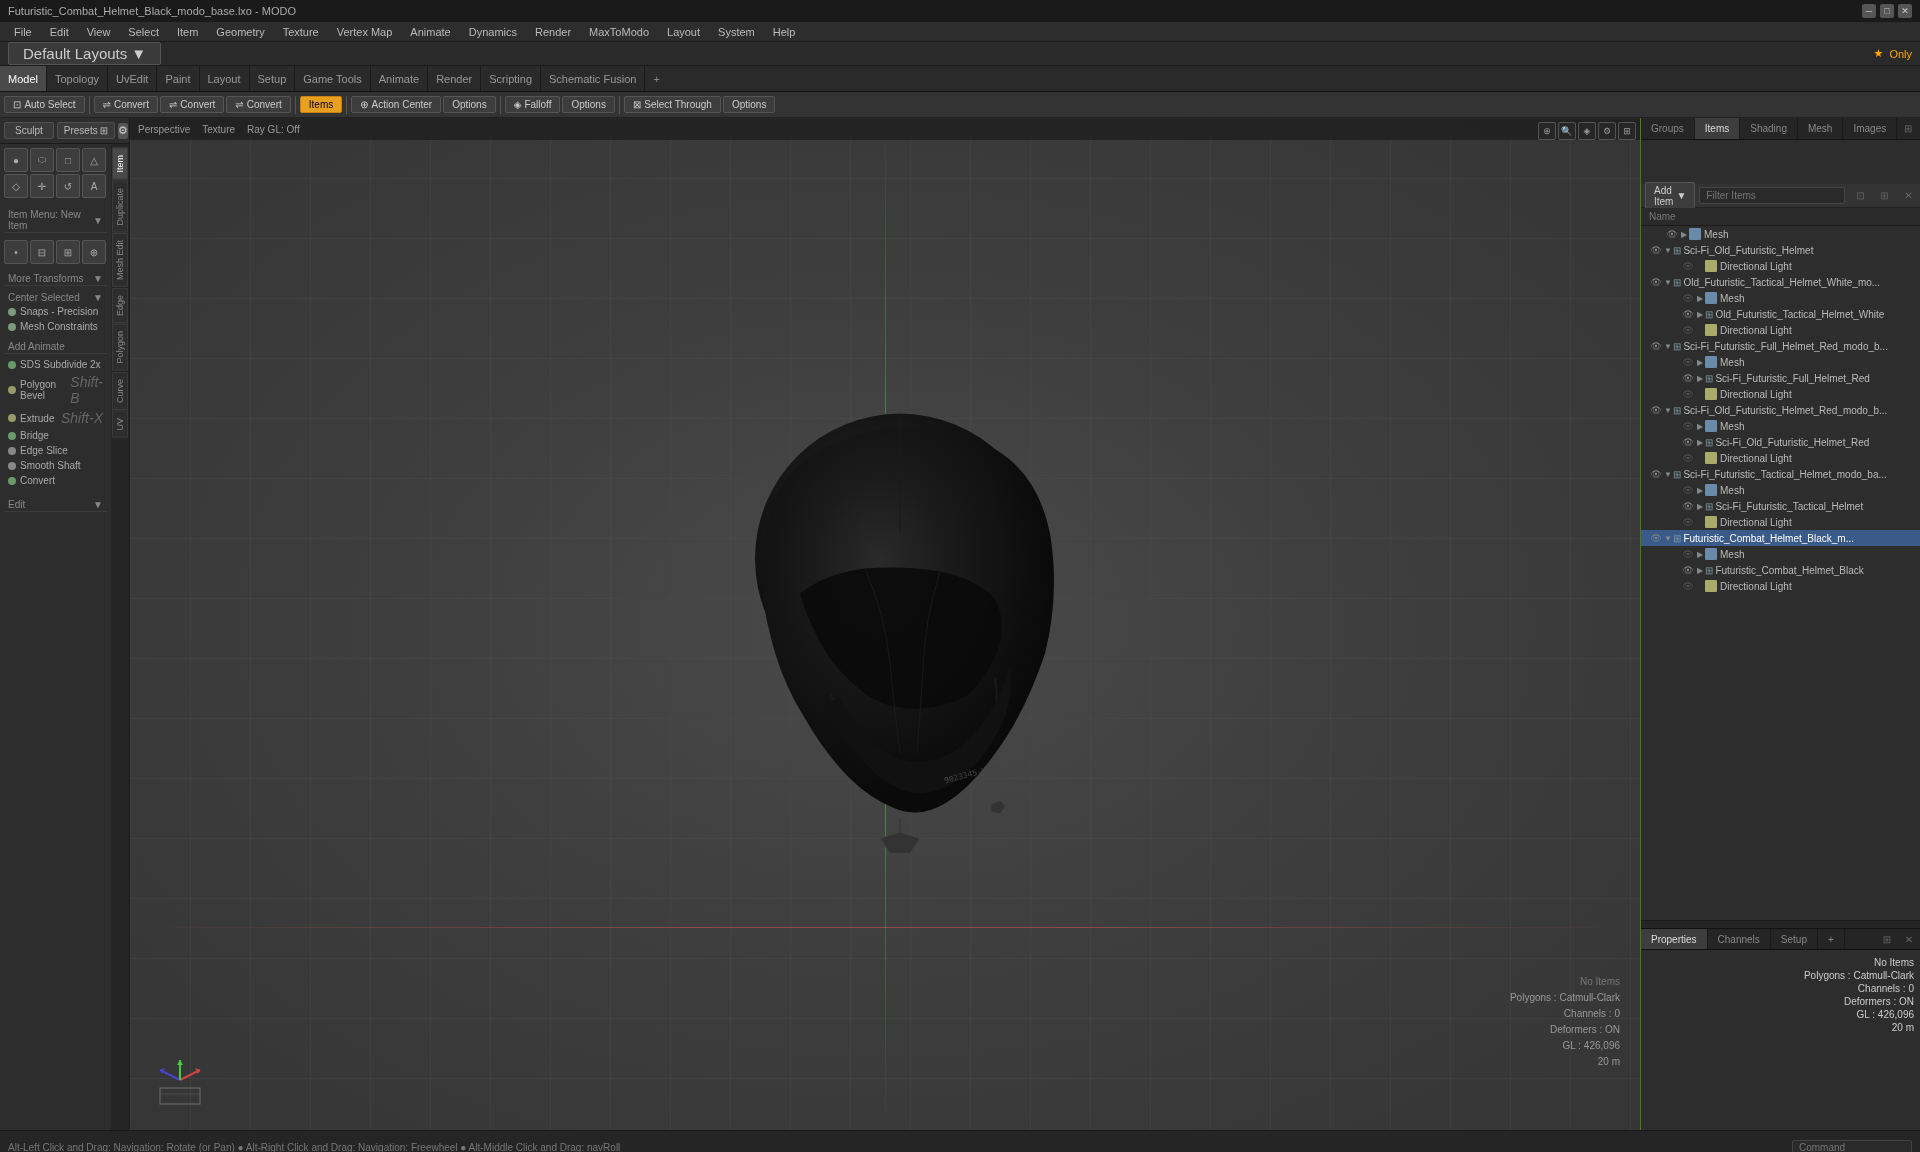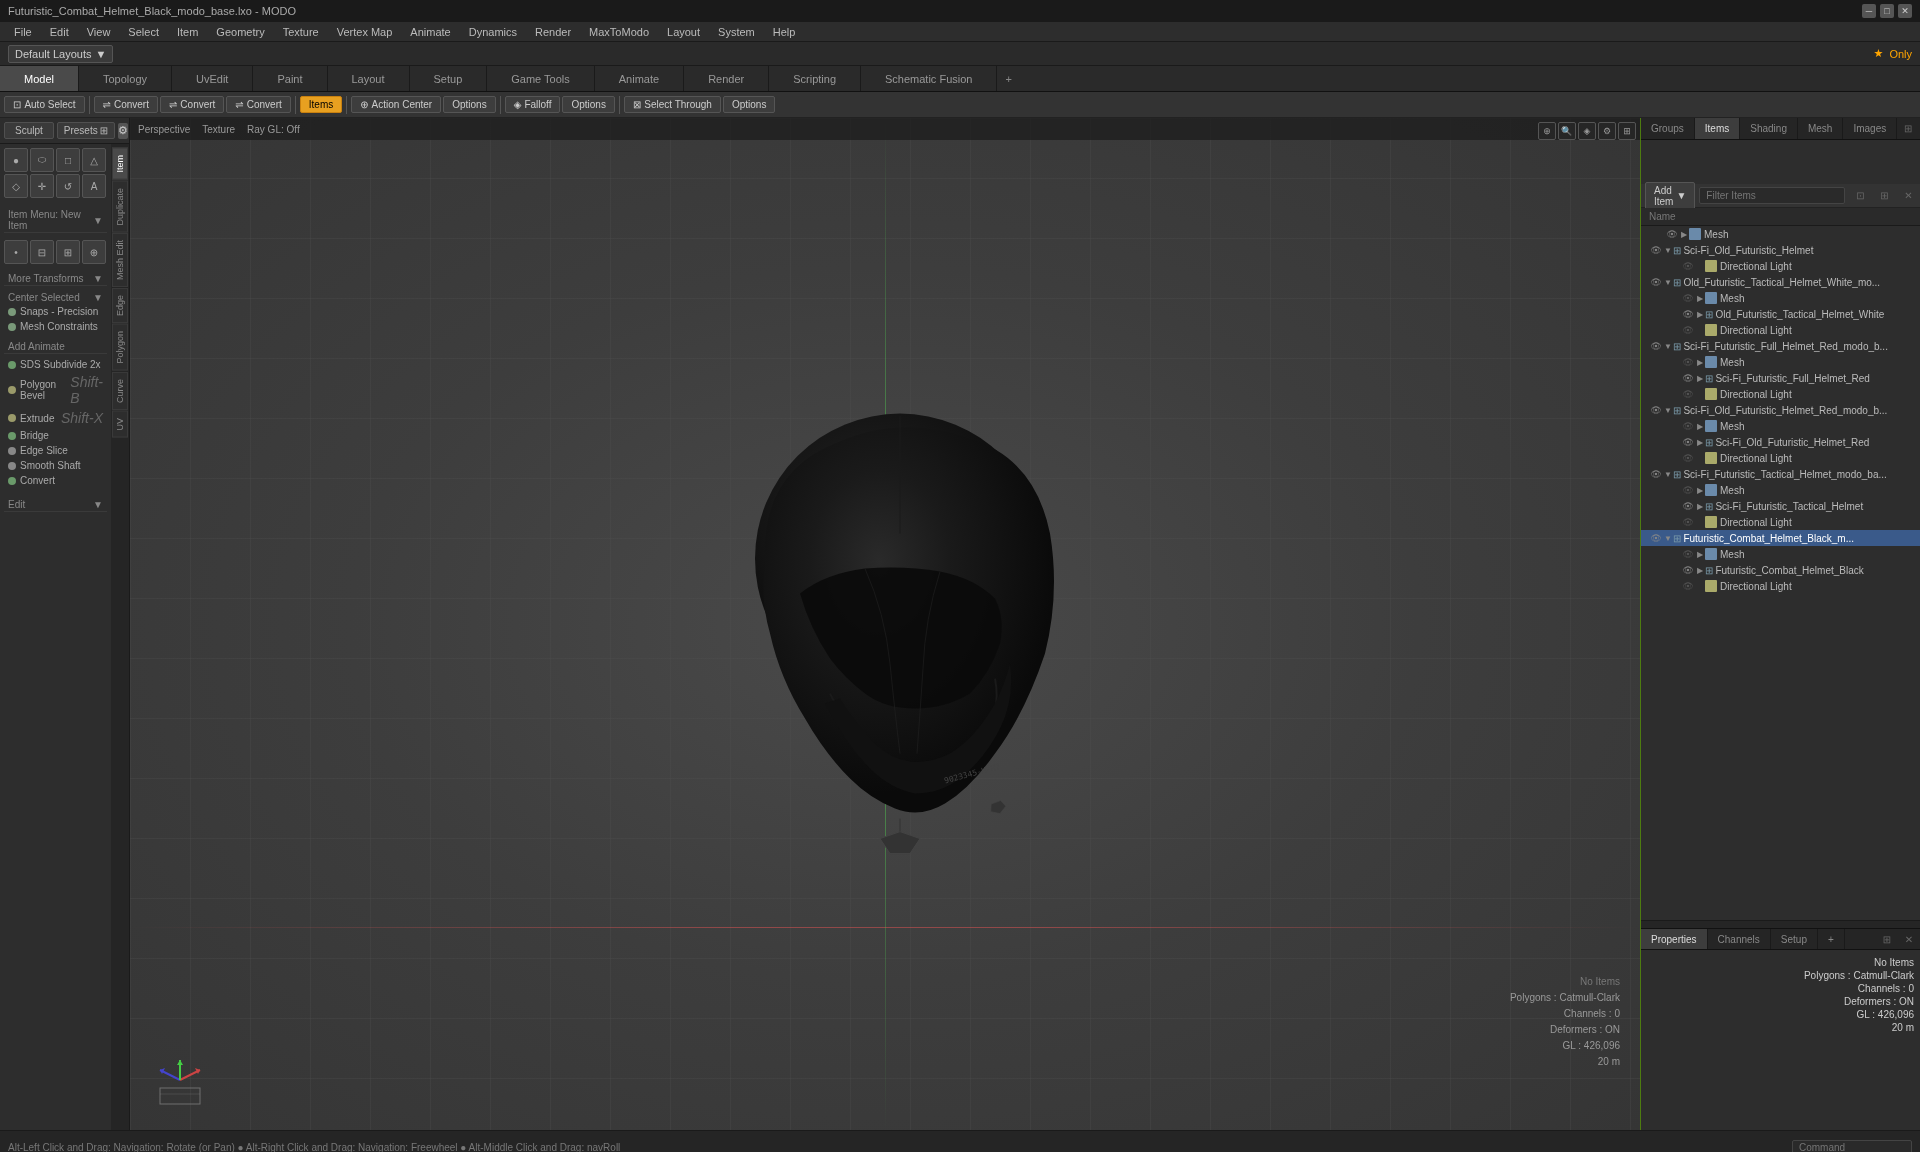--- a/index.html
+++ b/index.html
@@ -56,40 +56,40 @@
       background: #2a2a2a;
       display: flex;
       align-items: center;
       padding: 0 8px;
       border-bottom: 1px solid #1a1a1a;
     }
     .layout-dropdown {
       background: #3a3a3a;
       border: 1px solid #555;
       color: #ccc;
-      padding: 2px 6px;
-      font-size: 11px;
+      padding: 2px 14px;
+      font-size: 15px;
       border-radius: 2px;
       cursor: pointer;
       display: flex;
       align-items: center;
       gap: 4px;
     }
     .tab-star { color: #ffa500; margin-left: auto; display: flex; align-items: center; gap: 6px; font-size: 11px; }
 
     
     #mode-tabs {
       height: 26px;
       background: #2a2a2a;
       display: flex;
       align-items: stretch;
       border-bottom: 1px solid #111;
     }
     .mode-tab {
-      padding: 0 24px;
+      padding: 0 8px;
       display: flex;
       align-items: center;
       cursor: pointer;
       font-size: 11px;
       color: #999;
       border-right: 1px solid #1a1a1a;
     }
     .mode-tab.active {
       background: #4a4a4a;
       color: #fff;

